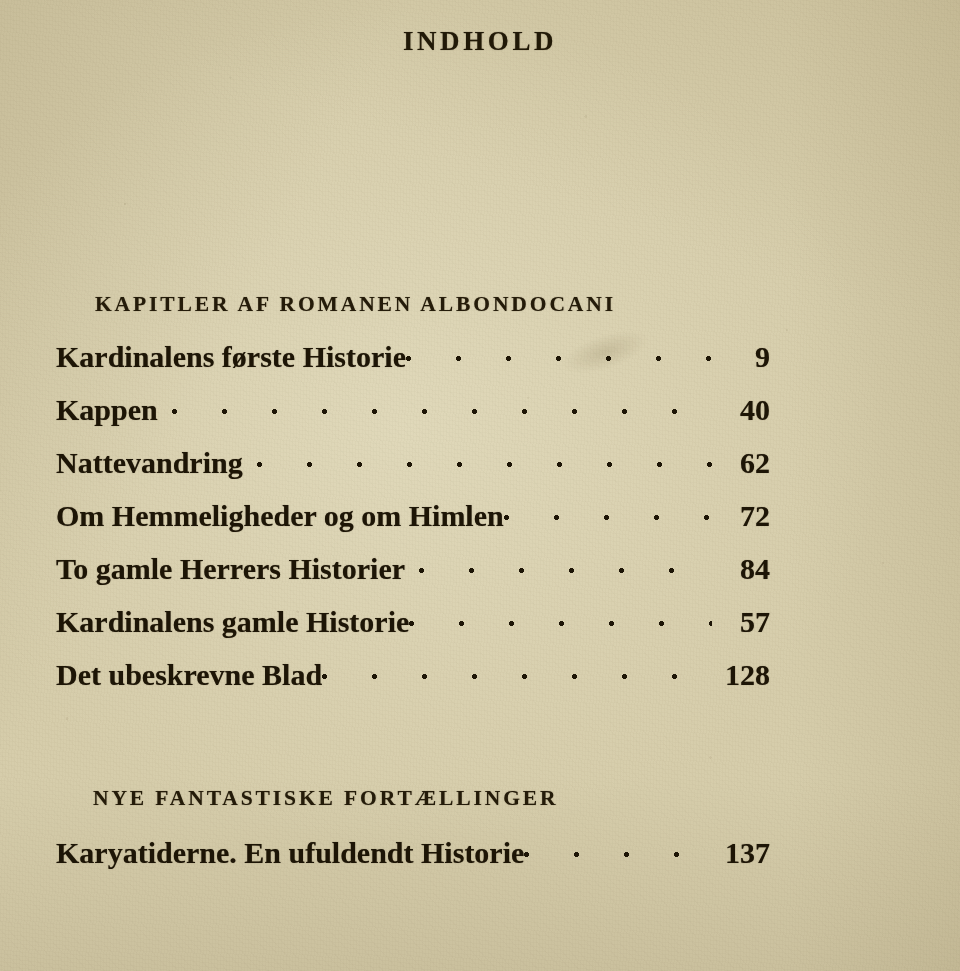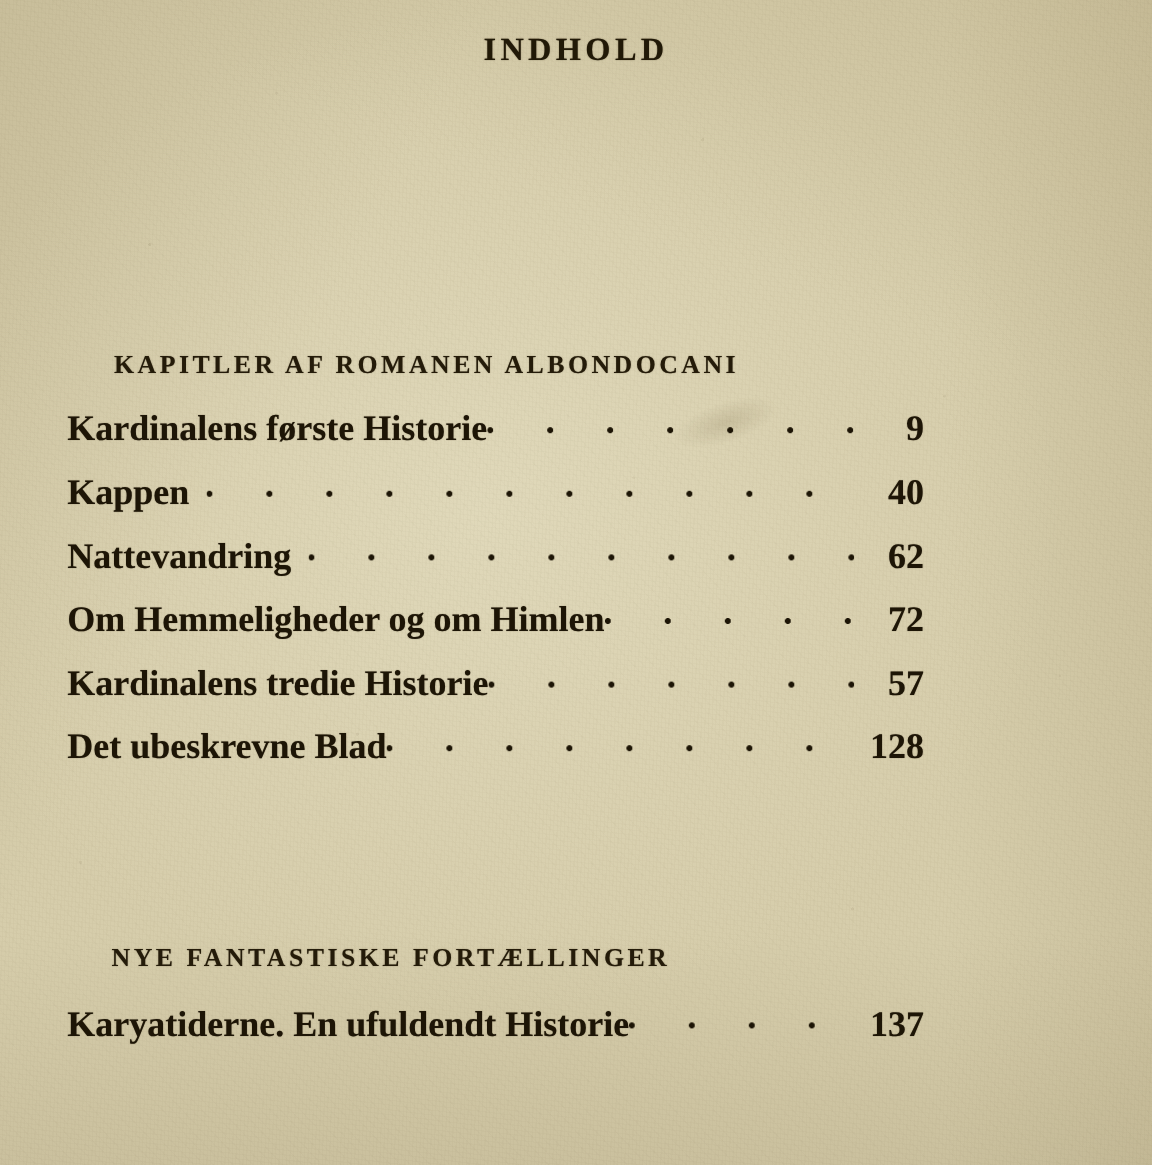--- a/index.html
+++ b/index.html
@@ -188,22 +188,27 @@
         <li class="toc-entry" data-lead="wide">
           <span class="toc-title">Nattevandring</span>
           <span class="toc-leader"></span>
           <span class="toc-page">62</span>
         </li>
         <li class="toc-entry" data-lead="tight">
           <span class="toc-title">Om Hemmeligheder og om Himlen</span>
           <span class="toc-leader"></span>
           <span class="toc-page">72</span>
         </li>
-        <li class="toc-entry" data-lead="tight">
-          <span class="toc-title">Kardinalens tredie Historie</span>
+        <li class="toc-entry" data-lead="wide">
+          <span class="toc-title">To gamle Herrers Historier</span>
+          <span class="toc-leader"></span>
+          <span class="toc-page">84</span>
+        </li>
+        <li class="toc-entry" data-lead="tight">
+          <span class="toc-title">Kardinalens gamle Historie</span>
           <span class="toc-leader"></span>
           <span class="toc-page">57</span>
         </li>
         <li class="toc-entry" data-lead="tight">
           <span class="toc-title">Det ubeskrevne Blad</span>
           <span class="toc-leader"></span>
           <span class="toc-page">128</span>
         </li>
       </ul>
     </div>

